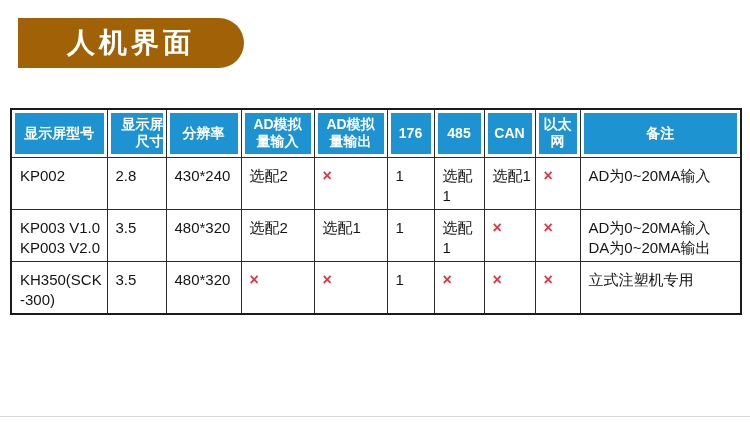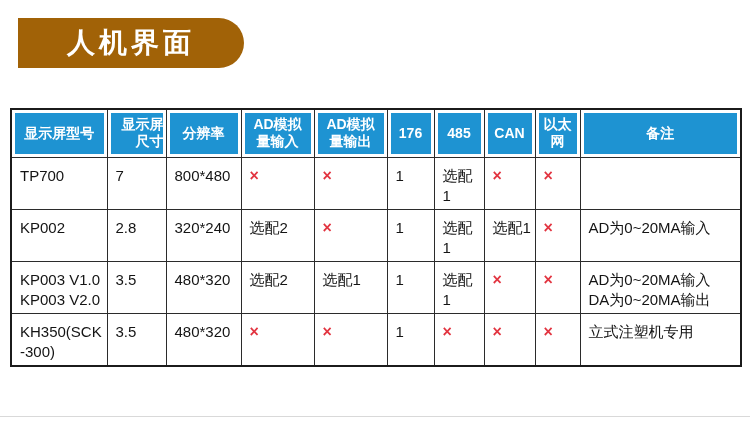--- a/index.html
+++ b/index.html
@@ -80,35 +80,23 @@
         <th>176</th>
         <th>485</th>
         <th>CAN</th>
         <th>以太
 网</th>
         <th>备注</th>
       </tr>
   </thead>
   <tbody>
       <tr>
-        <td>TP700</td>
-        <td>7</td>
-        <td>800*480</td>
-        <td class="cross">×</td>
-        <td class="cross">×</td>
-        <td>1</td>
-        <td>选配1</td>
-        <td class="cross">×</td>
-        <td class="cross">×</td>
-        <td></td>
-      </tr>
-      <tr>
         <td>KP002</td>
         <td>2.8</td>
-        <td>320*240</td>
+        <td>430*240</td>
         <td>选配2</td>
         <td class="cross">×</td>
         <td>1</td>
         <td>选配1</td>
         <td>选配1</td>
         <td class="cross">×</td>
         <td>AD为0~20MA输入</td>
       </tr>
       <tr>
         <td>KP003 V1.0

